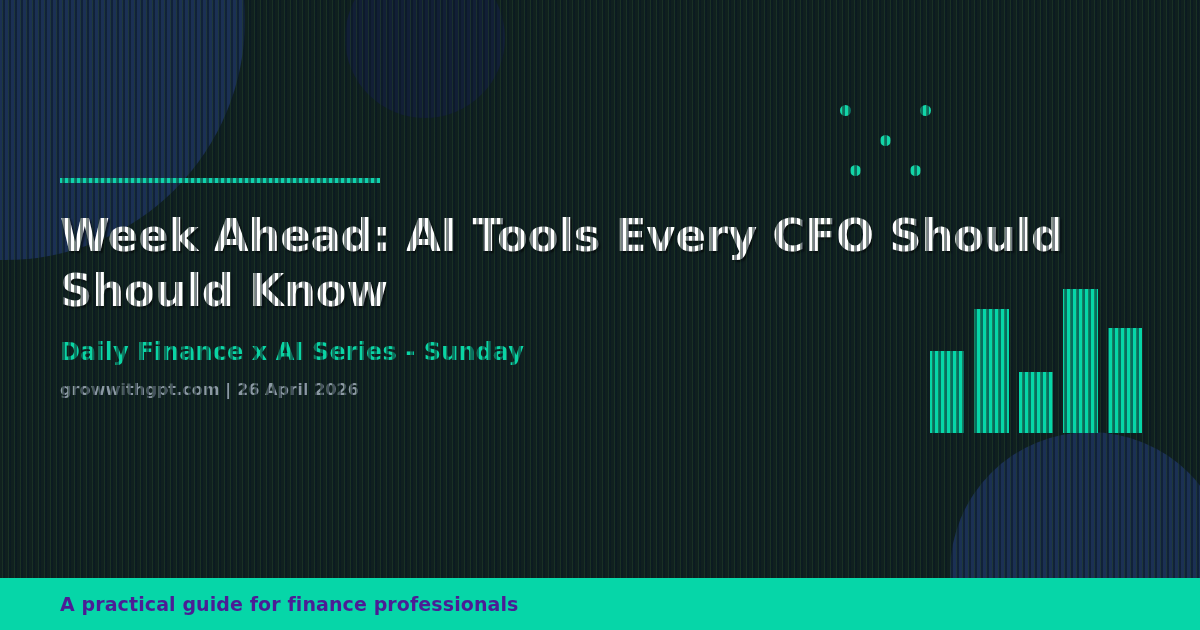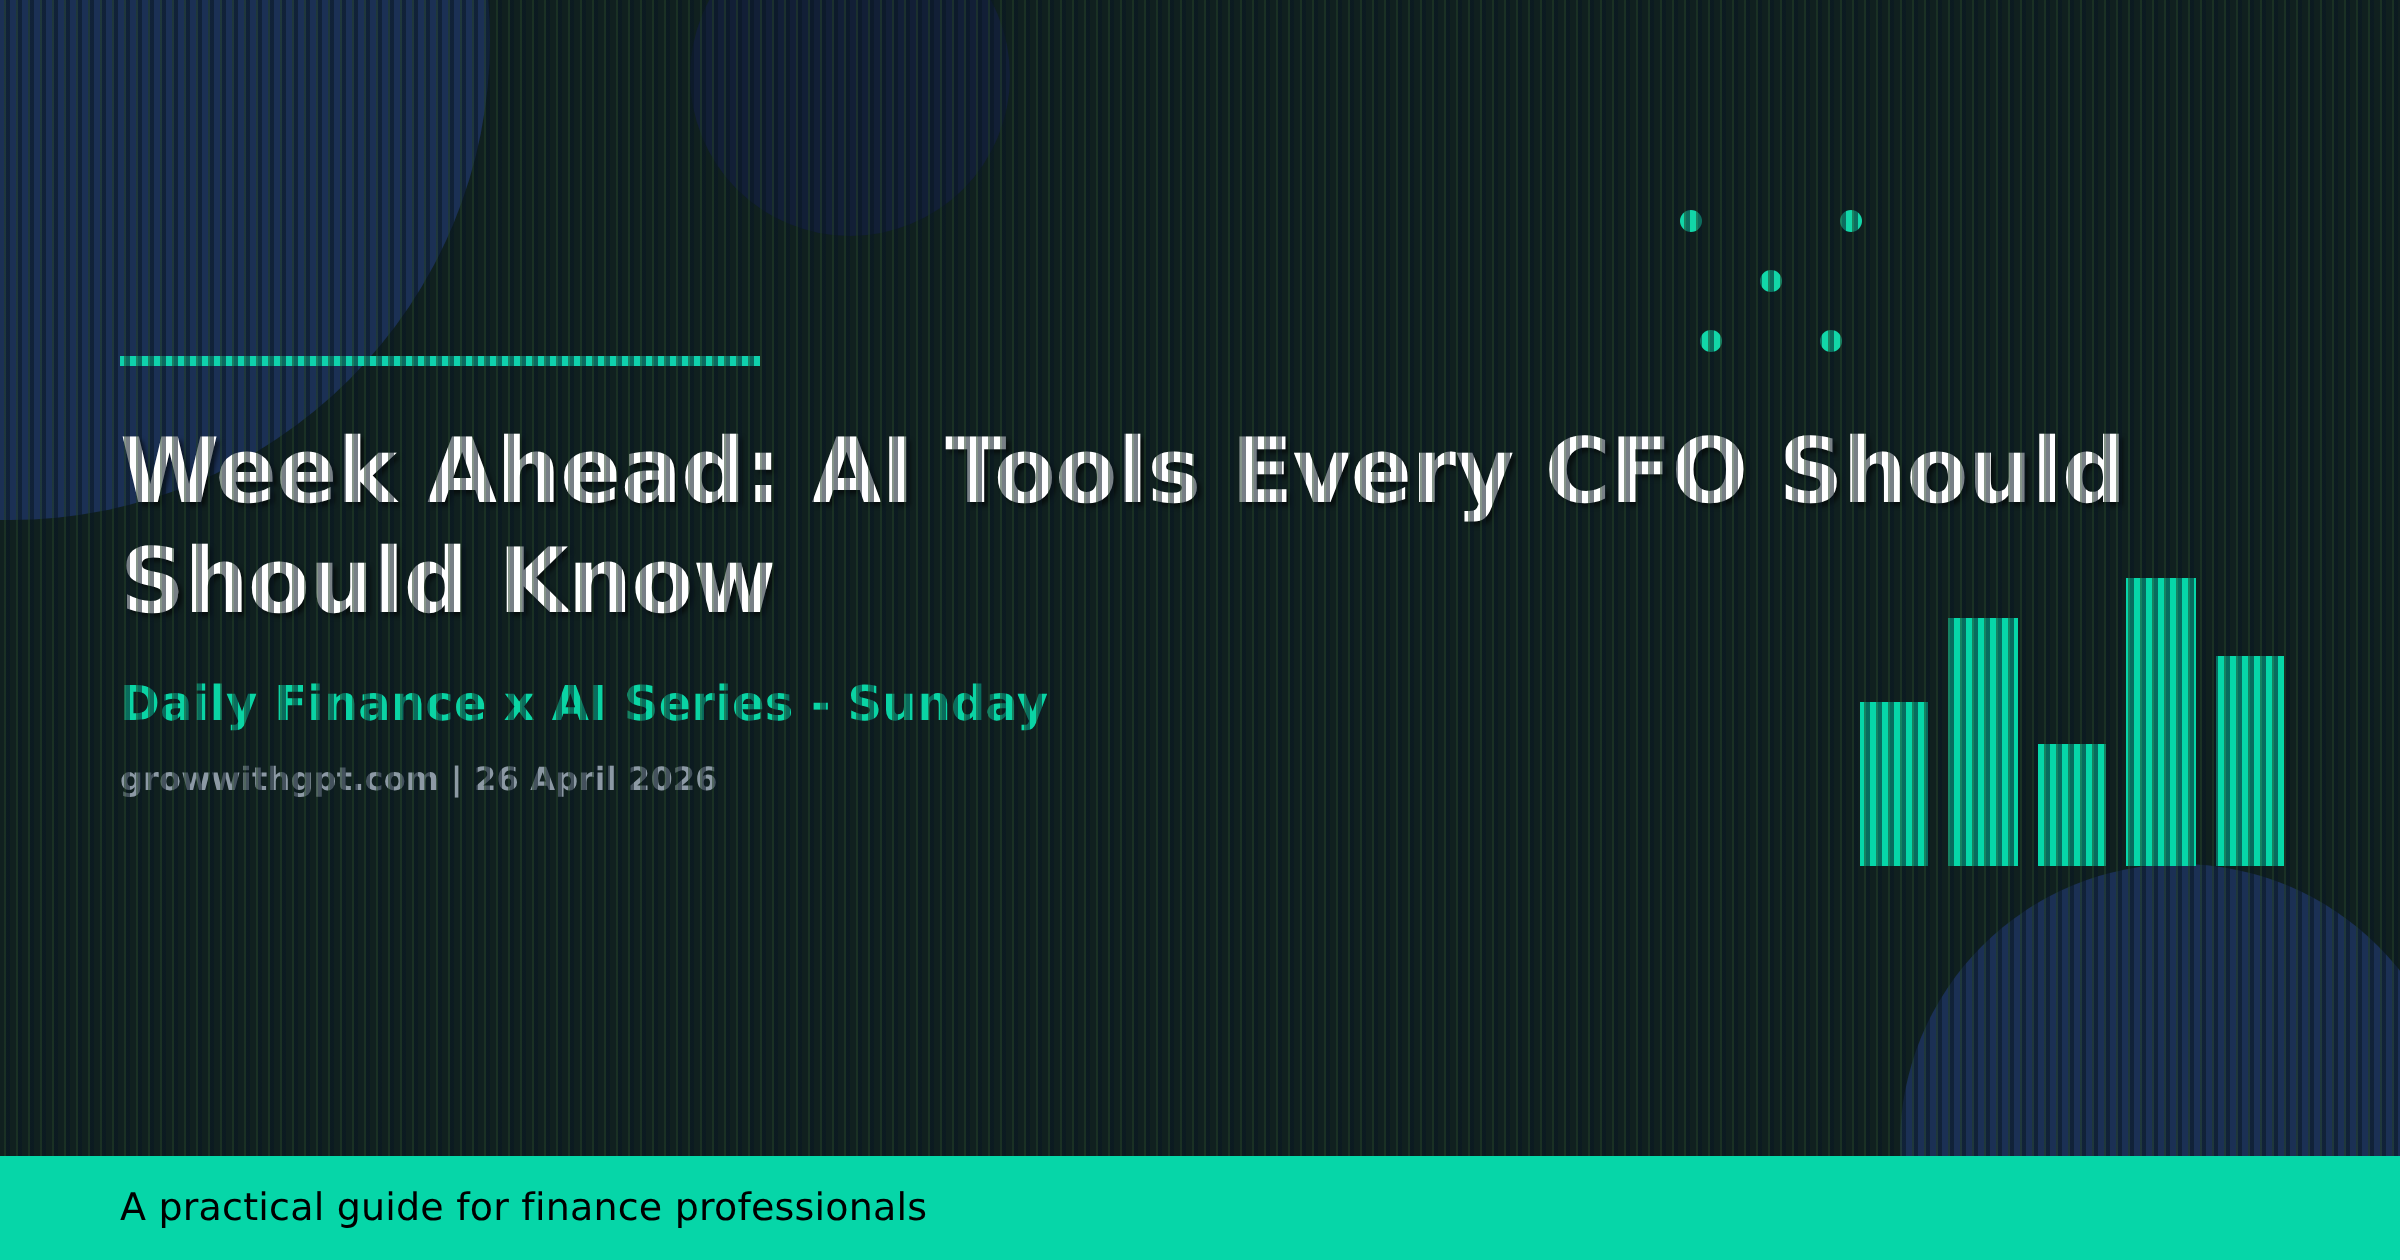--- a/index.html
+++ b/index.html
@@ -128,22 +128,22 @@
     left:0; bottom:0;
     width:1200px; height:52px;
     background:#06d6a8;
     z-index:7;
     display:flex;
     align-items:center;
   }
   .banner-text {
     margin-left:60px;
     font-size:19px;
-    font-weight:normal;
-    color:#000000;
+    font-weight:bold;
+    color:#4c1d95;
     letter-spacing:0.1px;
   }
 </style>
 </head>
 <body>
 
 <div class="canvas">
 
   <div class="circle circle-top-left"></div>
   <div class="circle circle-top-mid"></div>

